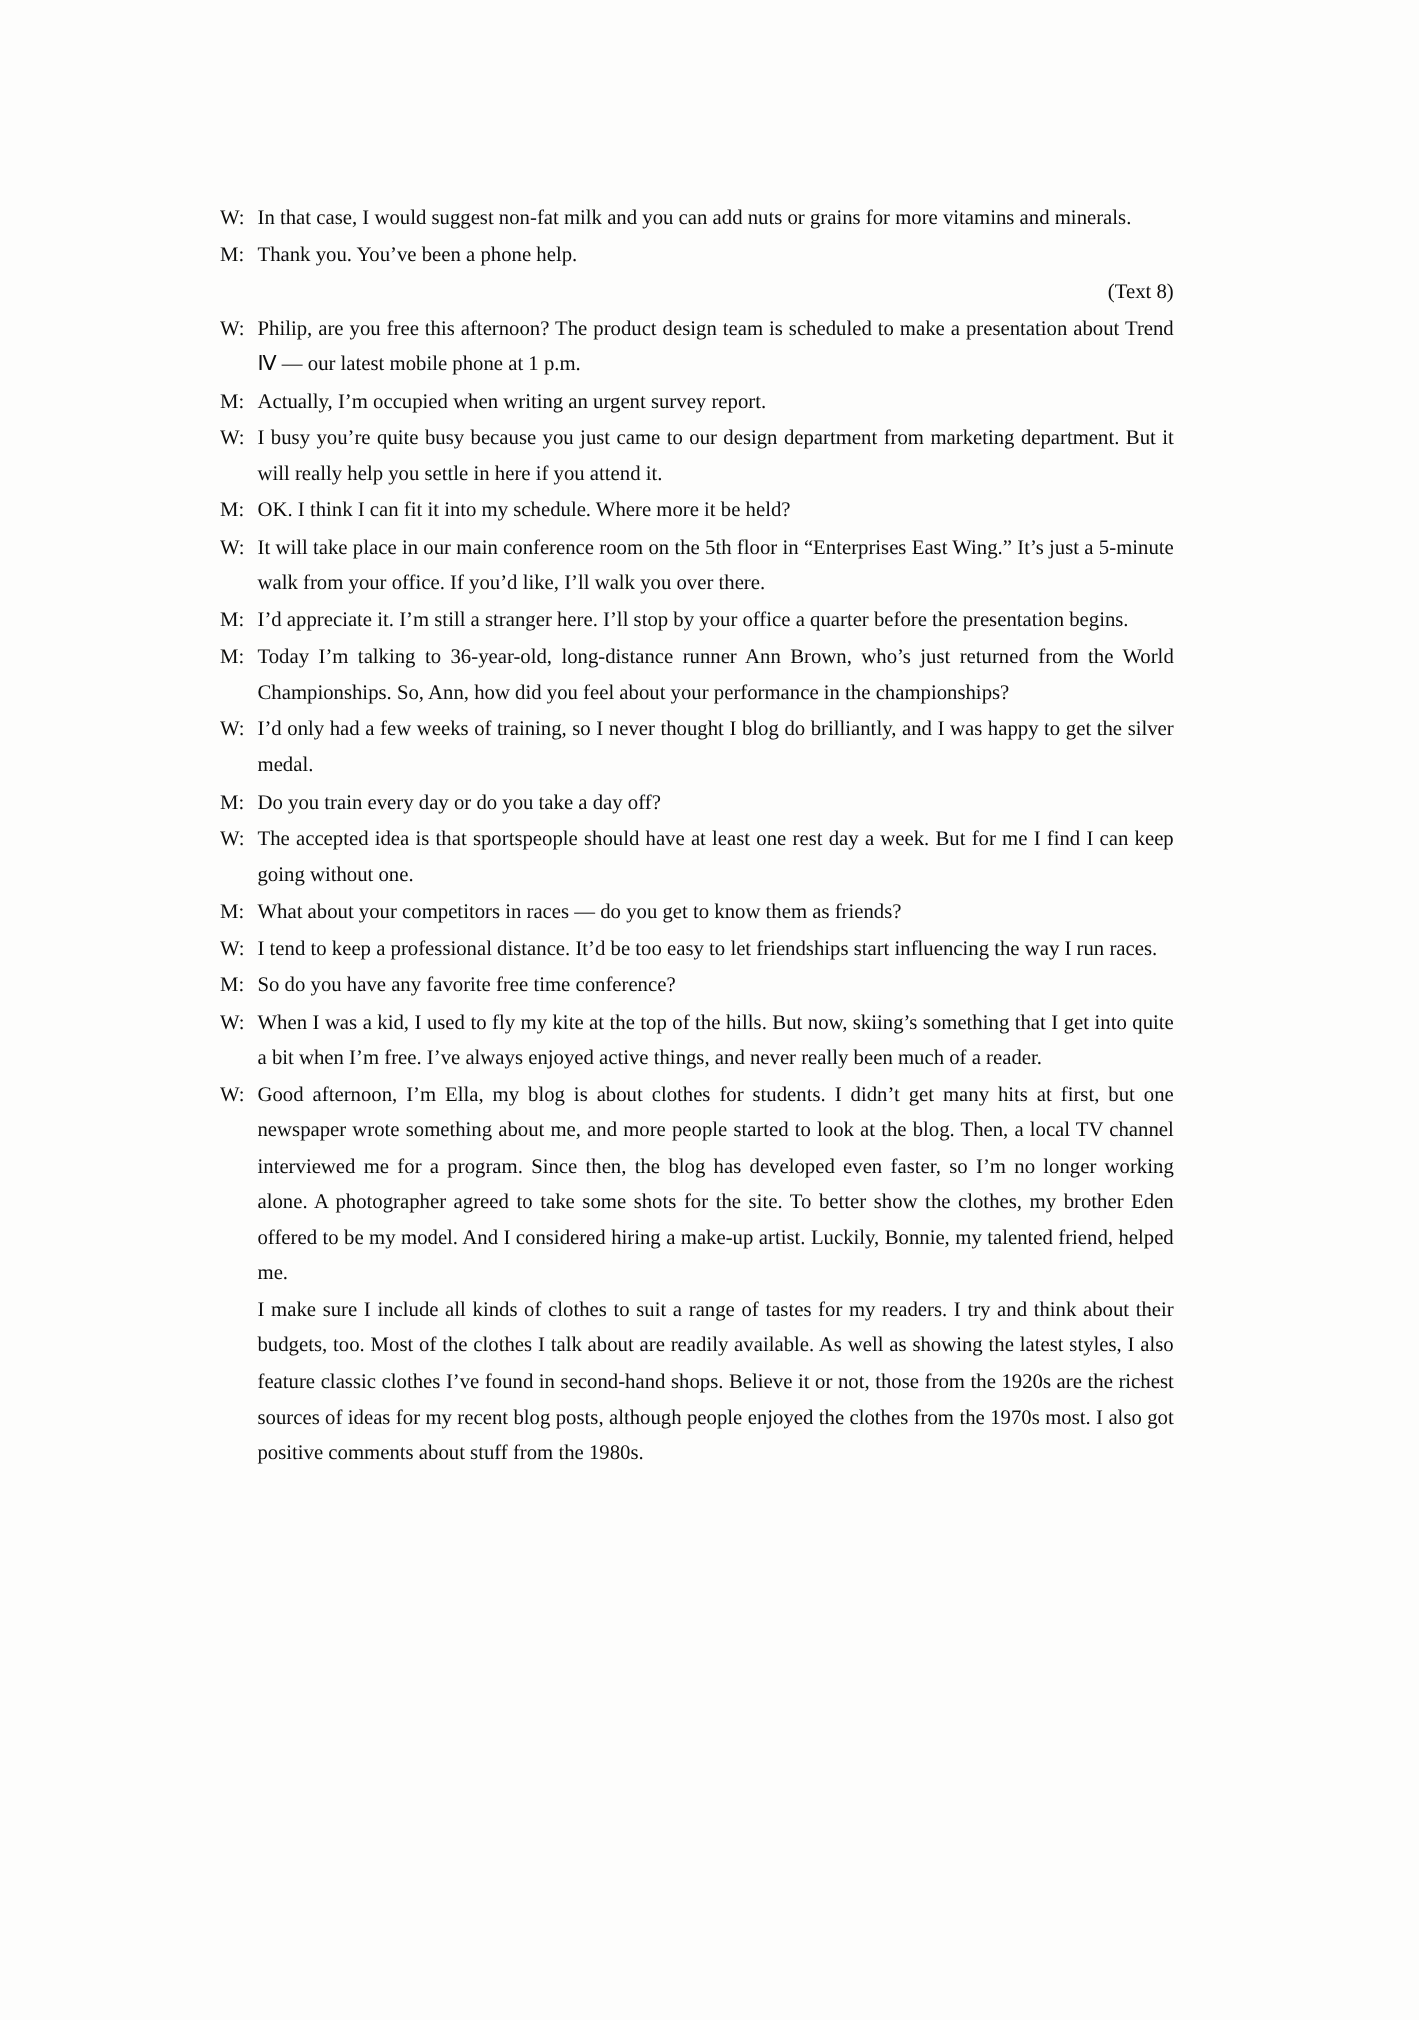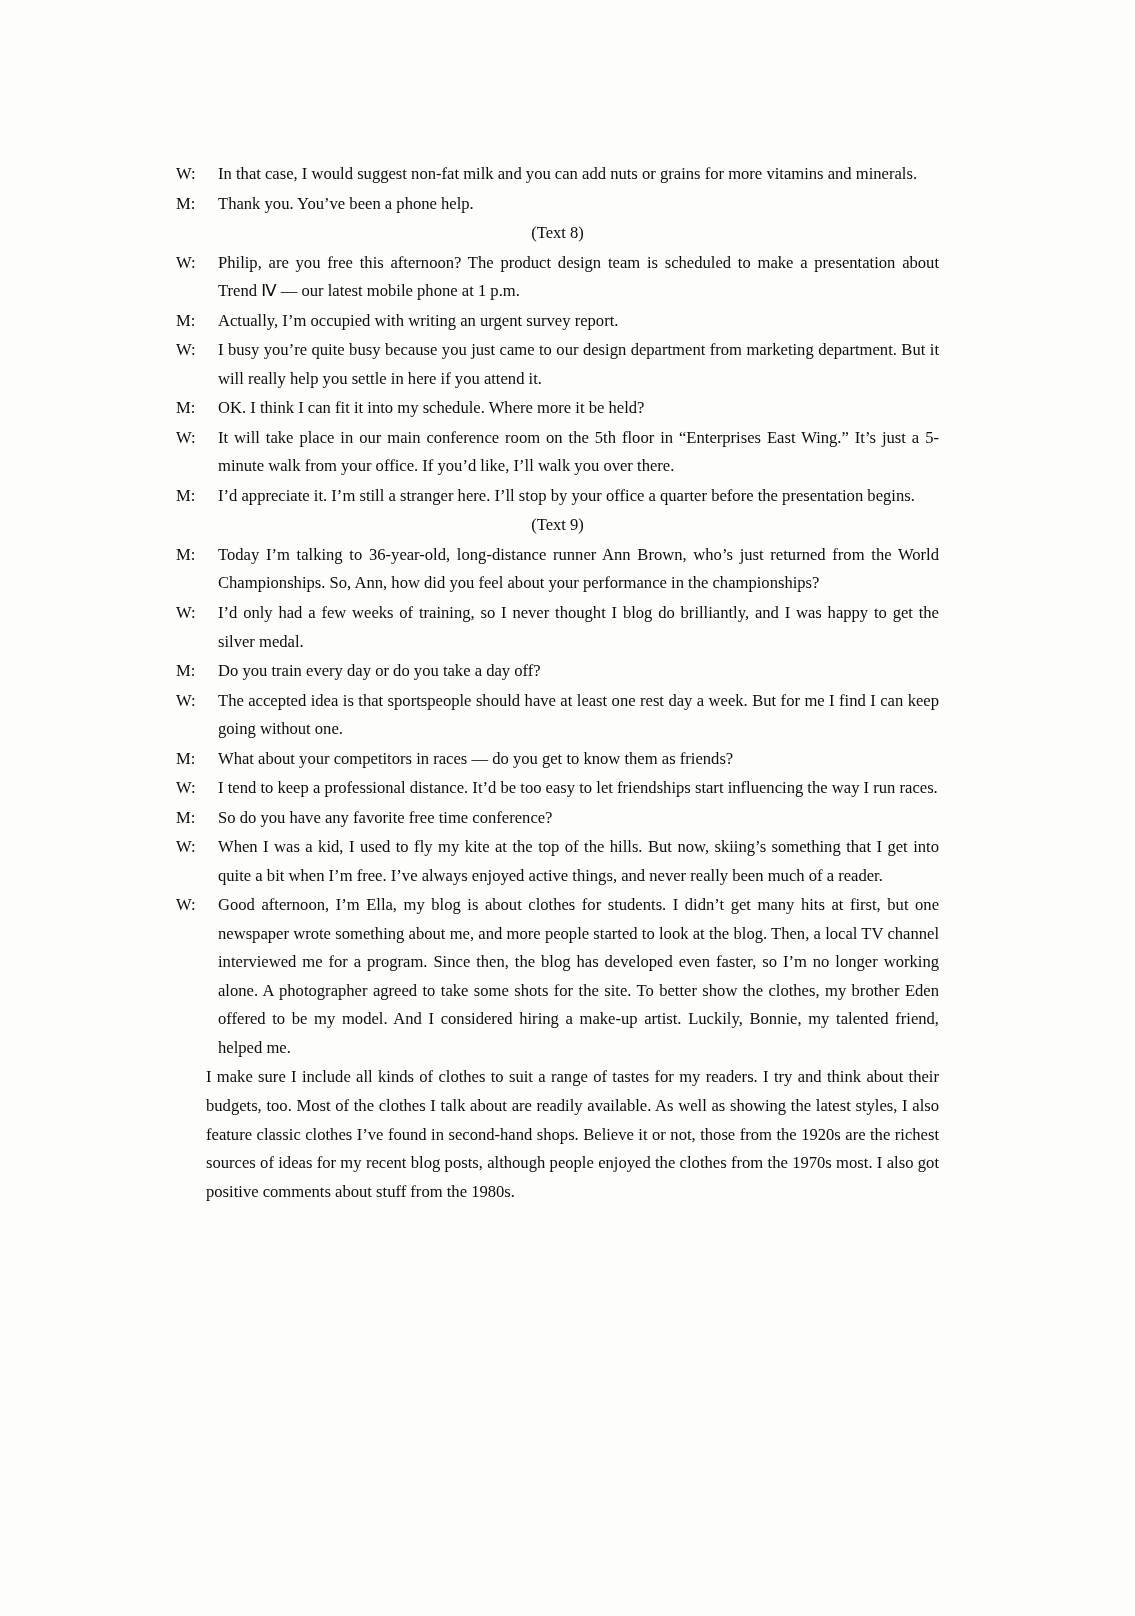--- a/index.html
+++ b/index.html
@@ -35,28 +35,27 @@
   .speaker {
     flex: 0 0 auto;
     width: 30px;
     white-space: nowrap;
   }
   .utterance {
     flex: 1 1 auto;
     text-align: justify;
     text-justify: inter-word;
     hyphens: none;
-    margin-left: 12px;
   }
   .utterance.last-line-left {
     text-align-last: left;
   }
   .section-label {
     margin: 0 0 1px 0;
-    text-align: center;
+    text-align: right;
   }
   .para {
     margin: 0 0 1px 0;
     padding-left: 30px;
     text-align: justify;
     text-justify: inter-word;
     text-align-last: left;
   }
 </style>
 </head>
@@ -77,21 +76,21 @@
 
     <div class="section-label">(Text 8)</div>
 
     <div class="line">
       <span class="speaker">W:</span>
       <span class="utterance last-line-left">Philip, are you free this afternoon? The product design team is scheduled to make a presentation about Trend Ⅳ — our latest mobile phone at 1 p.m.</span>
     </div>
 
     <div class="line">
       <span class="speaker">M:</span>
-      <span class="utterance last-line-left">Actually, I’m occupied with writing an urgent survey report.</span>
+      <span class="utterance last-line-left">Actually, I’m occupied when writing an urgent survey report.</span>
     </div>
 
     <div class="line">
       <span class="speaker">W:</span>
       <span class="utterance last-line-left">I busy you’re quite busy because you just came to our design department from marketing department. But it will really help you settle in here if you attend it.</span>
     </div>
 
     <div class="line">
       <span class="speaker">M:</span>
       <span class="utterance last-line-left">OK. I think I can fit it into my schedule. Where more it be held?</span>
@@ -100,21 +99,20 @@
     <div class="line">
       <span class="speaker">W:</span>
       <span class="utterance last-line-left">It will take place in our main conference room on the 5th floor in “Enterprises East Wing.” It’s just a 5-minute walk from your office. If you’d like, I’ll walk you over there.</span>
     </div>
 
     <div class="line">
       <span class="speaker">M:</span>
       <span class="utterance last-line-left">I’d appreciate it. I’m still a stranger here. I’ll stop by your office a quarter before the presentation begins.</span>
     </div>
 
-    <div class="section-label">(Text 9)</div>
 
     <div class="line">
       <span class="speaker">M:</span>
       <span class="utterance last-line-left">Today I’m talking to 36-year-old, long-distance runner Ann Brown, who’s just returned from the World Championships. So, Ann, how did you feel about your performance in the championships?</span>
     </div>
 
     <div class="line">
       <span class="speaker">W:</span>
       <span class="utterance last-line-left">I’d only had a few weeks of training, so I never thought I blog do brilliantly, and I was happy to get the silver medal.</span>
     </div>

